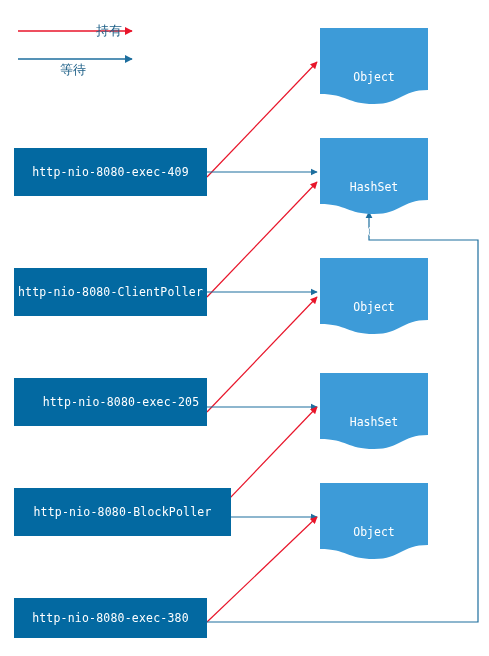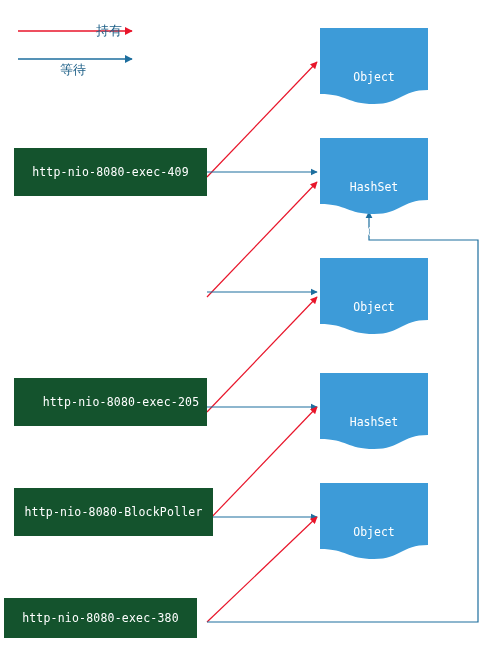--- a/index.html
+++ b/index.html
@@ -17,21 +17,21 @@
   }
   #edge-layer {
     position: absolute;
     left: 0;
     top: 0;
     width: 489px;
     height: 656px;
   }
   .thread-node {
     position: absolute;
-    background: #14532d;
+    background: #0369a1;
     color: #ffffff;
     display: flex;
     align-items: center;
     justify-content: center;
     font-family: "DejaVu Sans Mono", "Liberation Mono", monospace;
     font-size: 11.5px;
     letter-spacing: 0.2px;
     white-space: nowrap;
     box-sizing: border-box;
   }
@@ -106,27 +106,30 @@
     <line x1="207" y1="622" x2="317" y2="517" stroke="#e8152a" stroke-width="1.2" marker-end="url(#arrow-hold)"></line>
     <path d="M 207 622 L 478 622 L 478 240 L 369 240 L 369 212" fill="none" stroke="#1d6e9e" stroke-width="1.2" marker-end="url(#arrow-wait)"></path>
   </svg>
 
   <div class="legend-label" style="left:67px; top:22px;margin-left:29px;">持有</div>
   <div class="legend-label" style="left:60px; top:61px;">等待</div>
 
   <div class="thread-node" style="left:14px; top:148px; width:193px; height:48px;">
     <span>http-nio-8080-exec-409</span>
   </div>
+  <div class="thread-node" style="left:14px; top:268px; width:193px; height:48px;">
+    <span>http-nio-8080-ClientPoller</span>
+  </div>
   <div class="thread-node" style="left:14px; top:378px; width:193px; height:48px;padding-left:21px;">
     <span>http-nio-8080-exec-205</span>
   </div>
-  <div class="thread-node" style="left:14px; top:488px; width:199px; height:48px;">
+  <div class="thread-node" style="left:14px; top:488px; width:217px; height:48px;">
     <span>http-nio-8080-BlockPoller</span>
   </div>
-  <div class="thread-node" style="left:4px; top:598px; width:193px; height:40px;">
+  <div class="thread-node" style="left:14px; top:598px; width:193px; height:40px;">
     <span>http-nio-8080-exec-380</span>
   </div>
 
   <div class="res-node" style="left:320px; top:28px; width:108px; height:76px;">
     <svg class="res-shape" viewBox="0 0 108 76" preserveAspectRatio="none" xmlns="http://www.w3.org/2000/svg">
       <path d="M 0 0 L 108 0 L 108 62 C 81 62, 81 76, 54 76 C 27 76, 27 66, 0 66 Z" fill="#3d9bd8"></path>
     </svg>
     <div class="res-label">
       <div>Object</div>
       <div>0x00000007bf</div>

